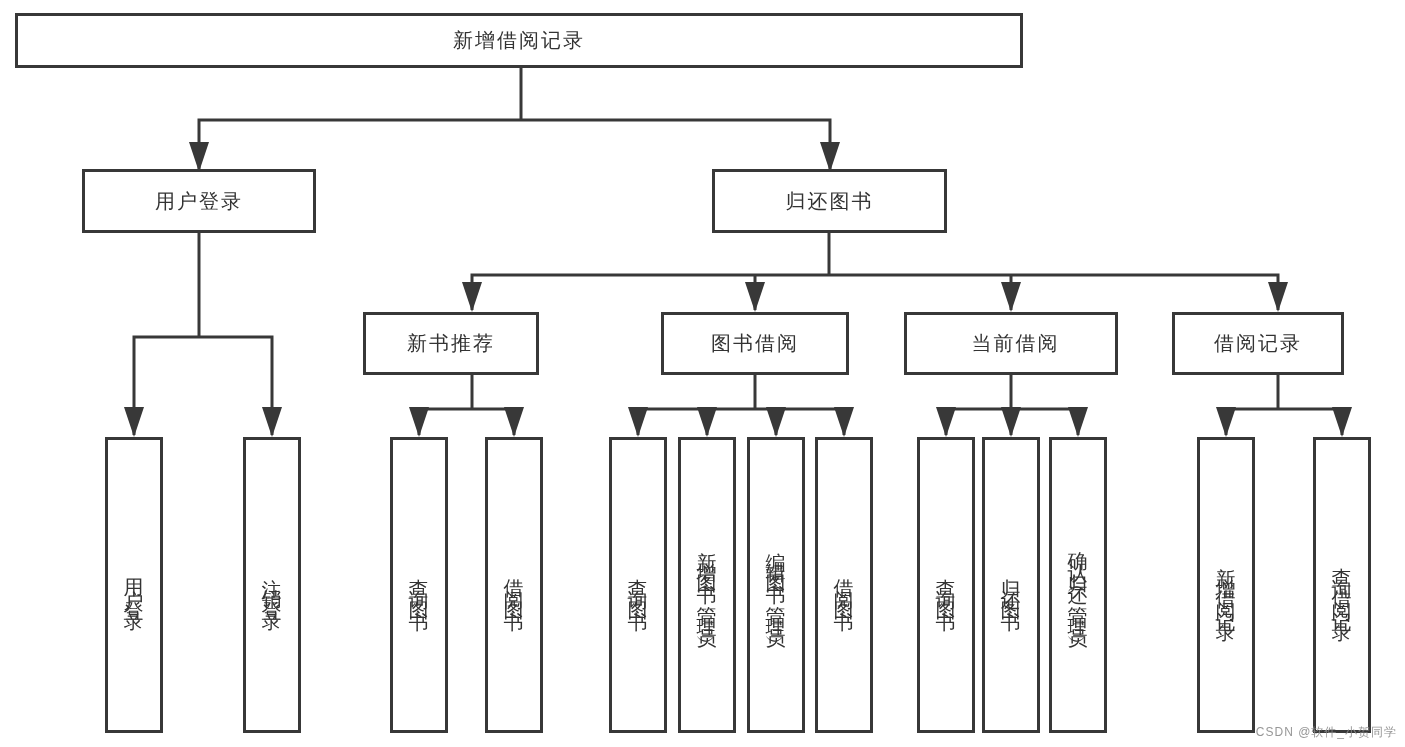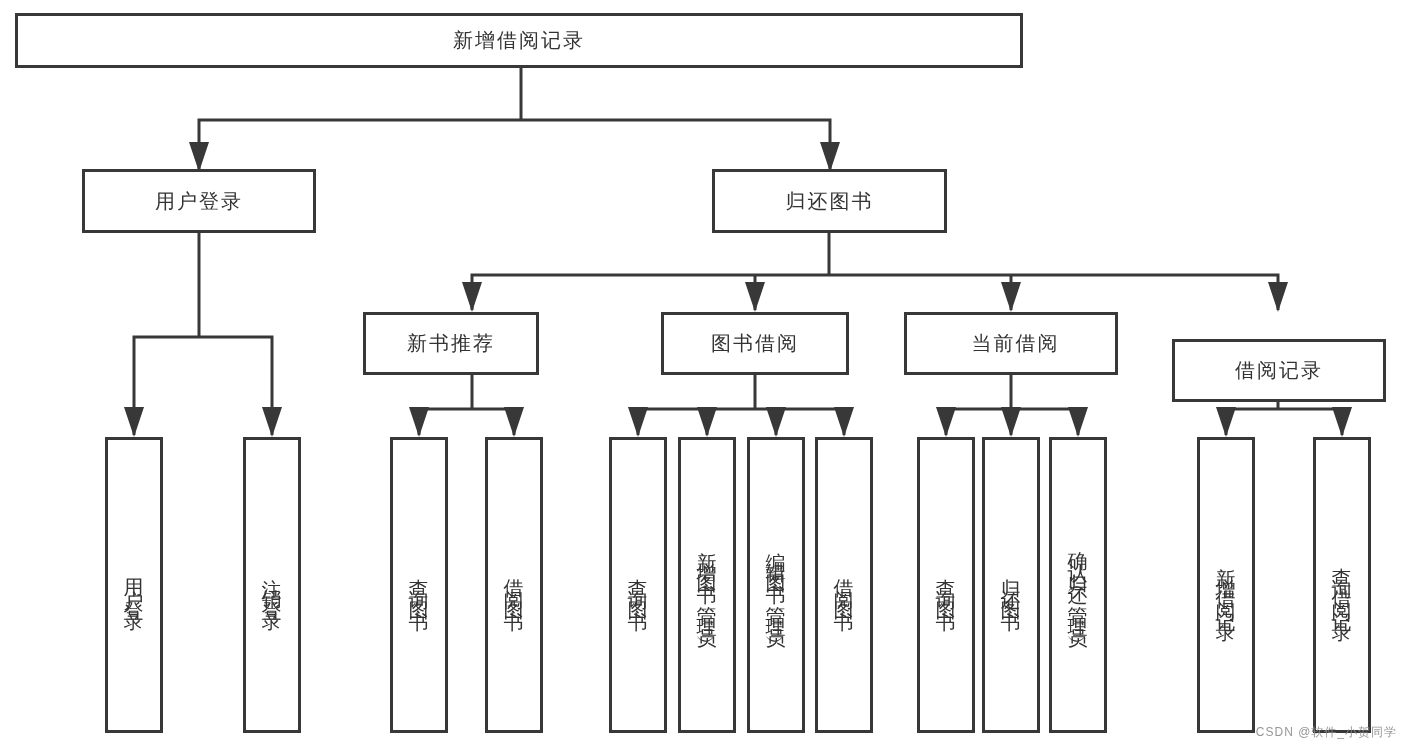--- a/index.html
+++ b/index.html
@@ -74,21 +74,21 @@
   </svg>
 
   <div class="node" style="left:15px; top:13px; width:1008px; height:55px;">新增借阅记录</div>
 
   <div class="node" style="left:82px; top:169px; width:234px; height:64px;">用户登录</div>
   <div class="node" style="left:712px; top:169px; width:235px; height:64px;">归还图书</div>
 
   <div class="node" style="left:363px; top:312px; width:176px; height:63px;">新书推荐</div>
   <div class="node" style="left:637px; top:312px; width:188px; height:63px;margin-left:24px;">图书借阅</div>
   <div class="node" style="left:904px; top:312px; width:214px; height:63px;padding-left:9px;">当前借阅</div>
-  <div class="node" style="left:1172px; top:312px; width:214px; height:63px;margin-top:27px;">借阅记录</div>
+  <div class="node" style="left:1172px; top:312px; width:172px; height:63px;">借阅记录</div>
 
   <div class="node leaf" style="left:105px; top:437px; width:58px; height:296px;">
     <span>用户登录</span>
   </div>
   <div class="node leaf" style="left:243px; top:437px; width:58px; height:296px;">
     <span>注销登录</span>
   </div>
 
   <div class="node leaf" style="left:390px; top:437px; width:58px; height:296px;">
     <span>查询图书</span>

